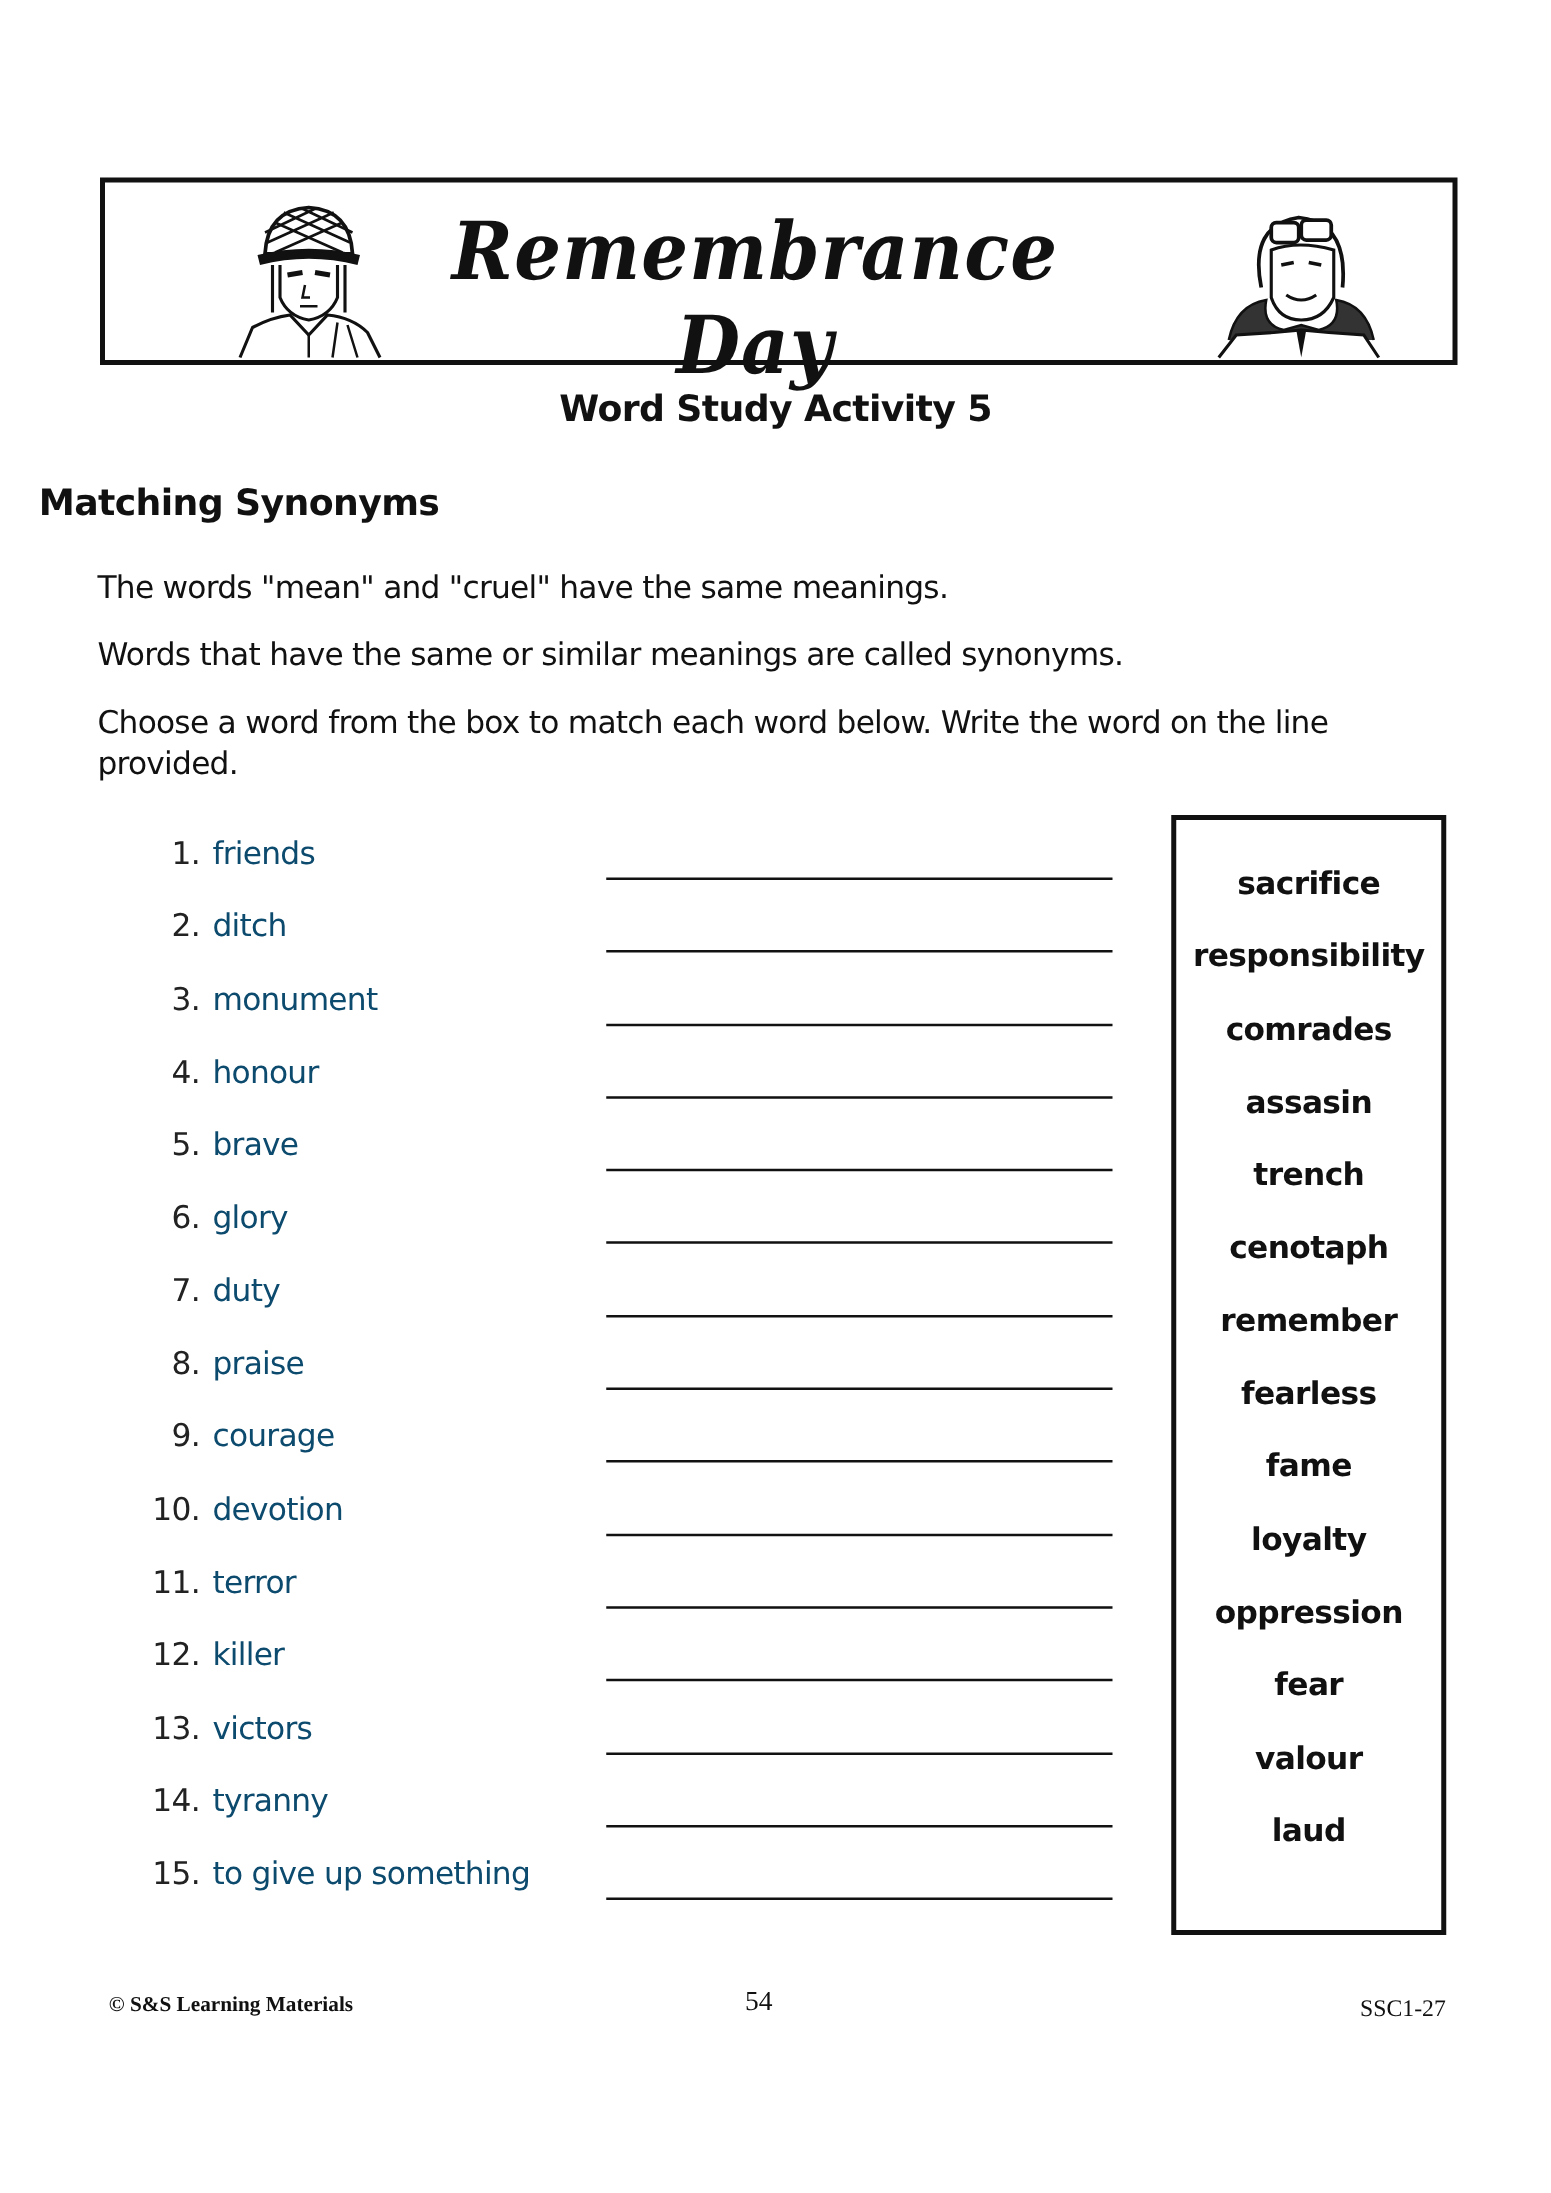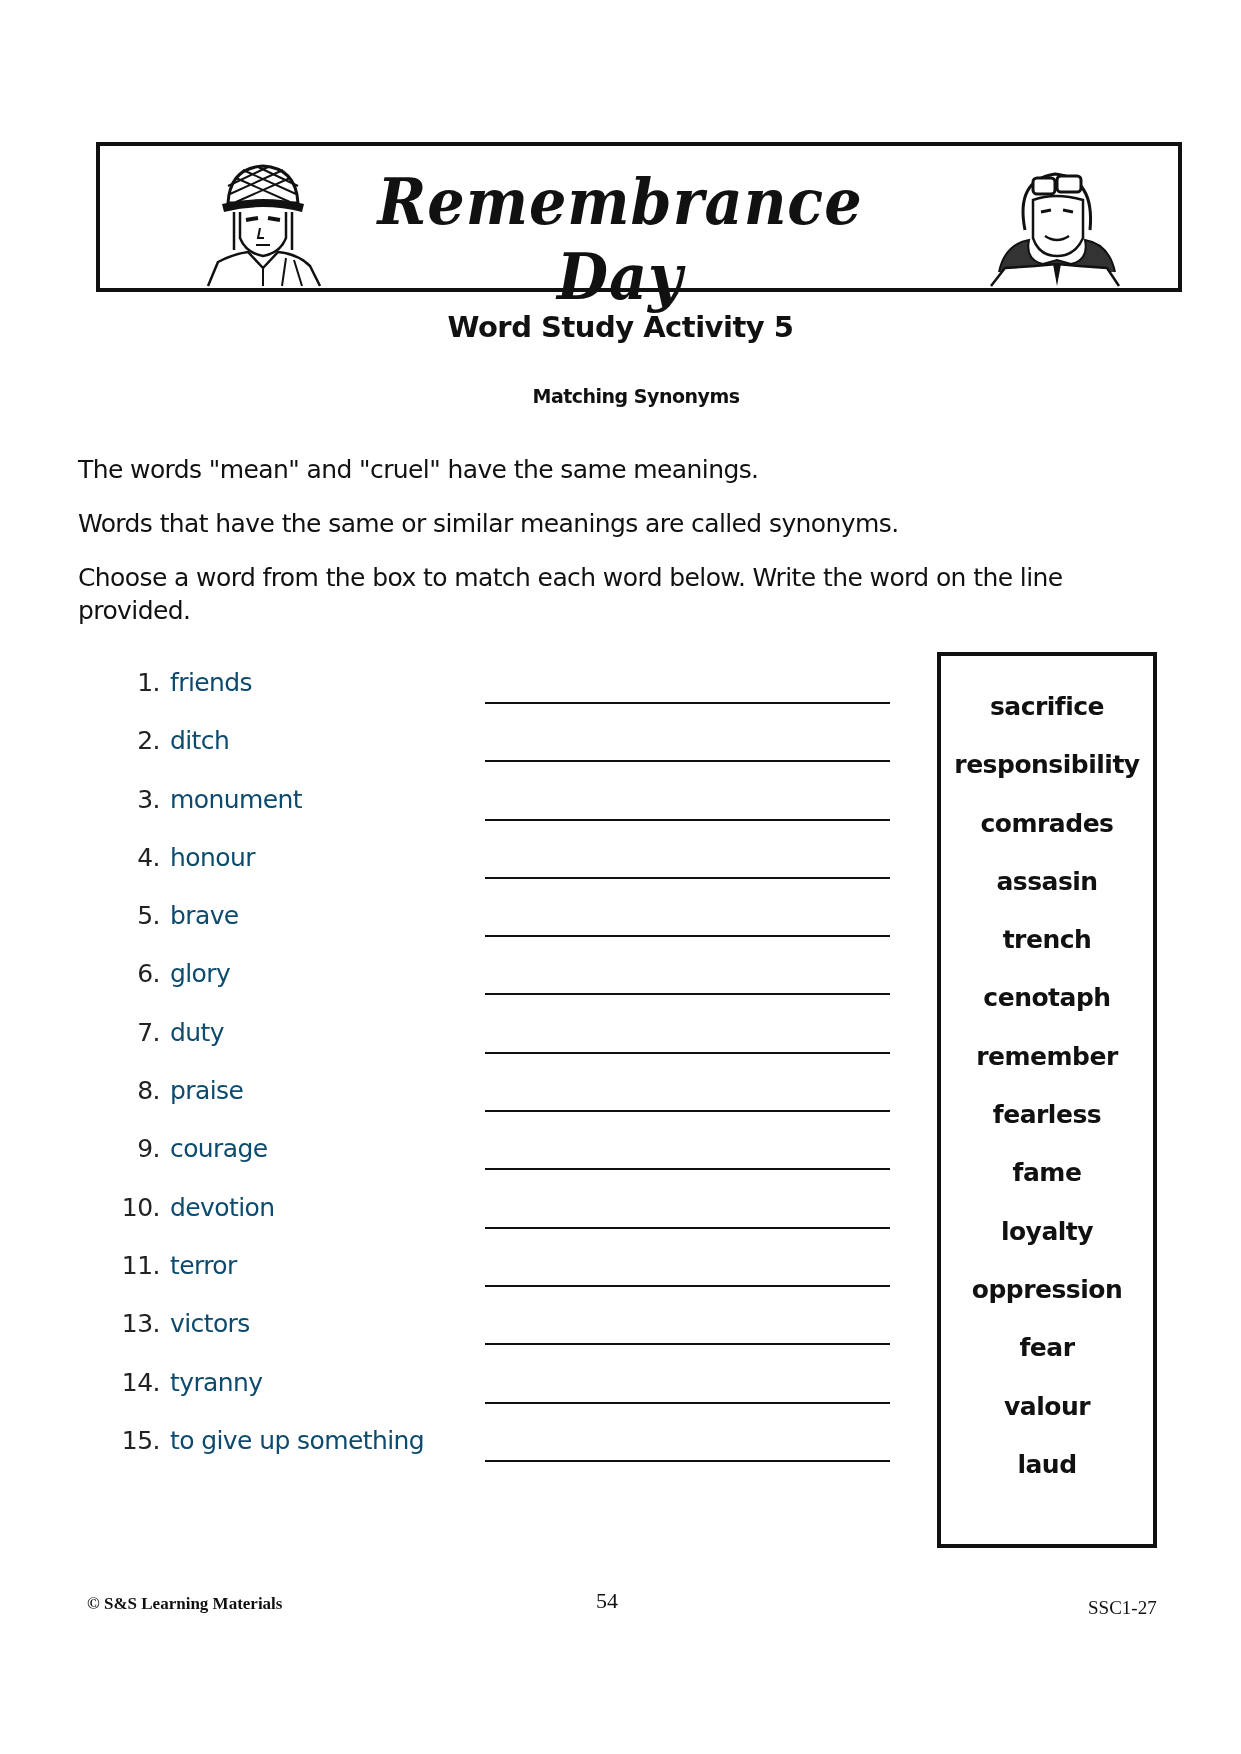--- a/index.html
+++ b/index.html
@@ -1,38 +1,38 @@
 <!DOCTYPE html>
 <html><head>
   <meta charset="utf-8">
   <style>
     * { margin: 0; padding: 0; box-sizing: border-box; }
     html, body { width: 1241px; height: 1754px; background: #ffffff; }
     body { position: relative; font-family: "DejaVu Sans", sans-serif; color: #111; overflow: hidden; }
 
     .header-box {
       position: absolute; left: 80px; top: 142px; width: 1086px; height: 150px;
-      border: 4px solid #111; background: #fff; margin-left: 16px;
+      border: 4px solid #111; background: #fff;
     }
     .header-title {
       position: absolute; left: 240px; top: 18px; width: 560px; text-align: center;
       font-family: "DejaVu Serif", serif; font-style: italic; font-weight: bold;
       font-size: 64px; letter-spacing: 1px; color: #111; transform: scaleX(0.92);
     }
     .illus { position: absolute; }
     .illus-soldier { left: 98px; top: 12px; width: 130px; height: 130px; }
     .illus-pilot { left: 885px; top: 14px; width: 140px; height: 128px; }
 
     .activity-title {
       position: absolute; left: 0; width: 1241px; top: 310px; text-align: center;
       font-size: 29px; font-weight: bold; letter-spacing: -0.5px;
     }
     .section-title {
-      position: absolute; left: 0; width: 1241px; top: 385px; text-align: center;
-      font-size: 19px; font-weight: bold; letter-spacing: -0.5px; padding-left: 31px;
+      position: absolute; left: 0; width: 1241px; top: 385px; 
+      font-size: 29px; font-weight: bold; letter-spacing: -0.5px; padding-left: 31px;
     }
     .para {
       position: absolute; left: 78px; width: 1080px; font-size: 25px; line-height: 33px; letter-spacing: -0.6px;
     }
     .para b { font-weight: normal; margin-top: 39px; }
     .p1 { top: 453px; }
     .p2 { top: 507px; }
     .p3 { top: 561px; }
 
     .items { position: absolute; left: 110px; top: 668px; width: 790px; }
@@ -154,20 +154,25 @@
       <span class="item-num">10.</span>
       <span class="item-word">devotion</span>
       <div class="item-line"></div>
     </div>
   <div class="item">
       <span class="item-num">11.</span>
       <span class="item-word">terror</span>
       <div class="item-line"></div>
     </div>
   <div class="item">
+      <span class="item-num">12.</span>
+      <span class="item-word">killer</span>
+      <div class="item-line"></div>
+    </div>
+  <div class="item">
       <span class="item-num">13.</span>
       <span class="item-word">victors</span>
       <div class="item-line"></div>
     </div>
   <div class="item">
       <span class="item-num">14.</span>
       <span class="item-word">tyranny</span>
       <div class="item-line"></div>
     </div>
   <div class="item">

